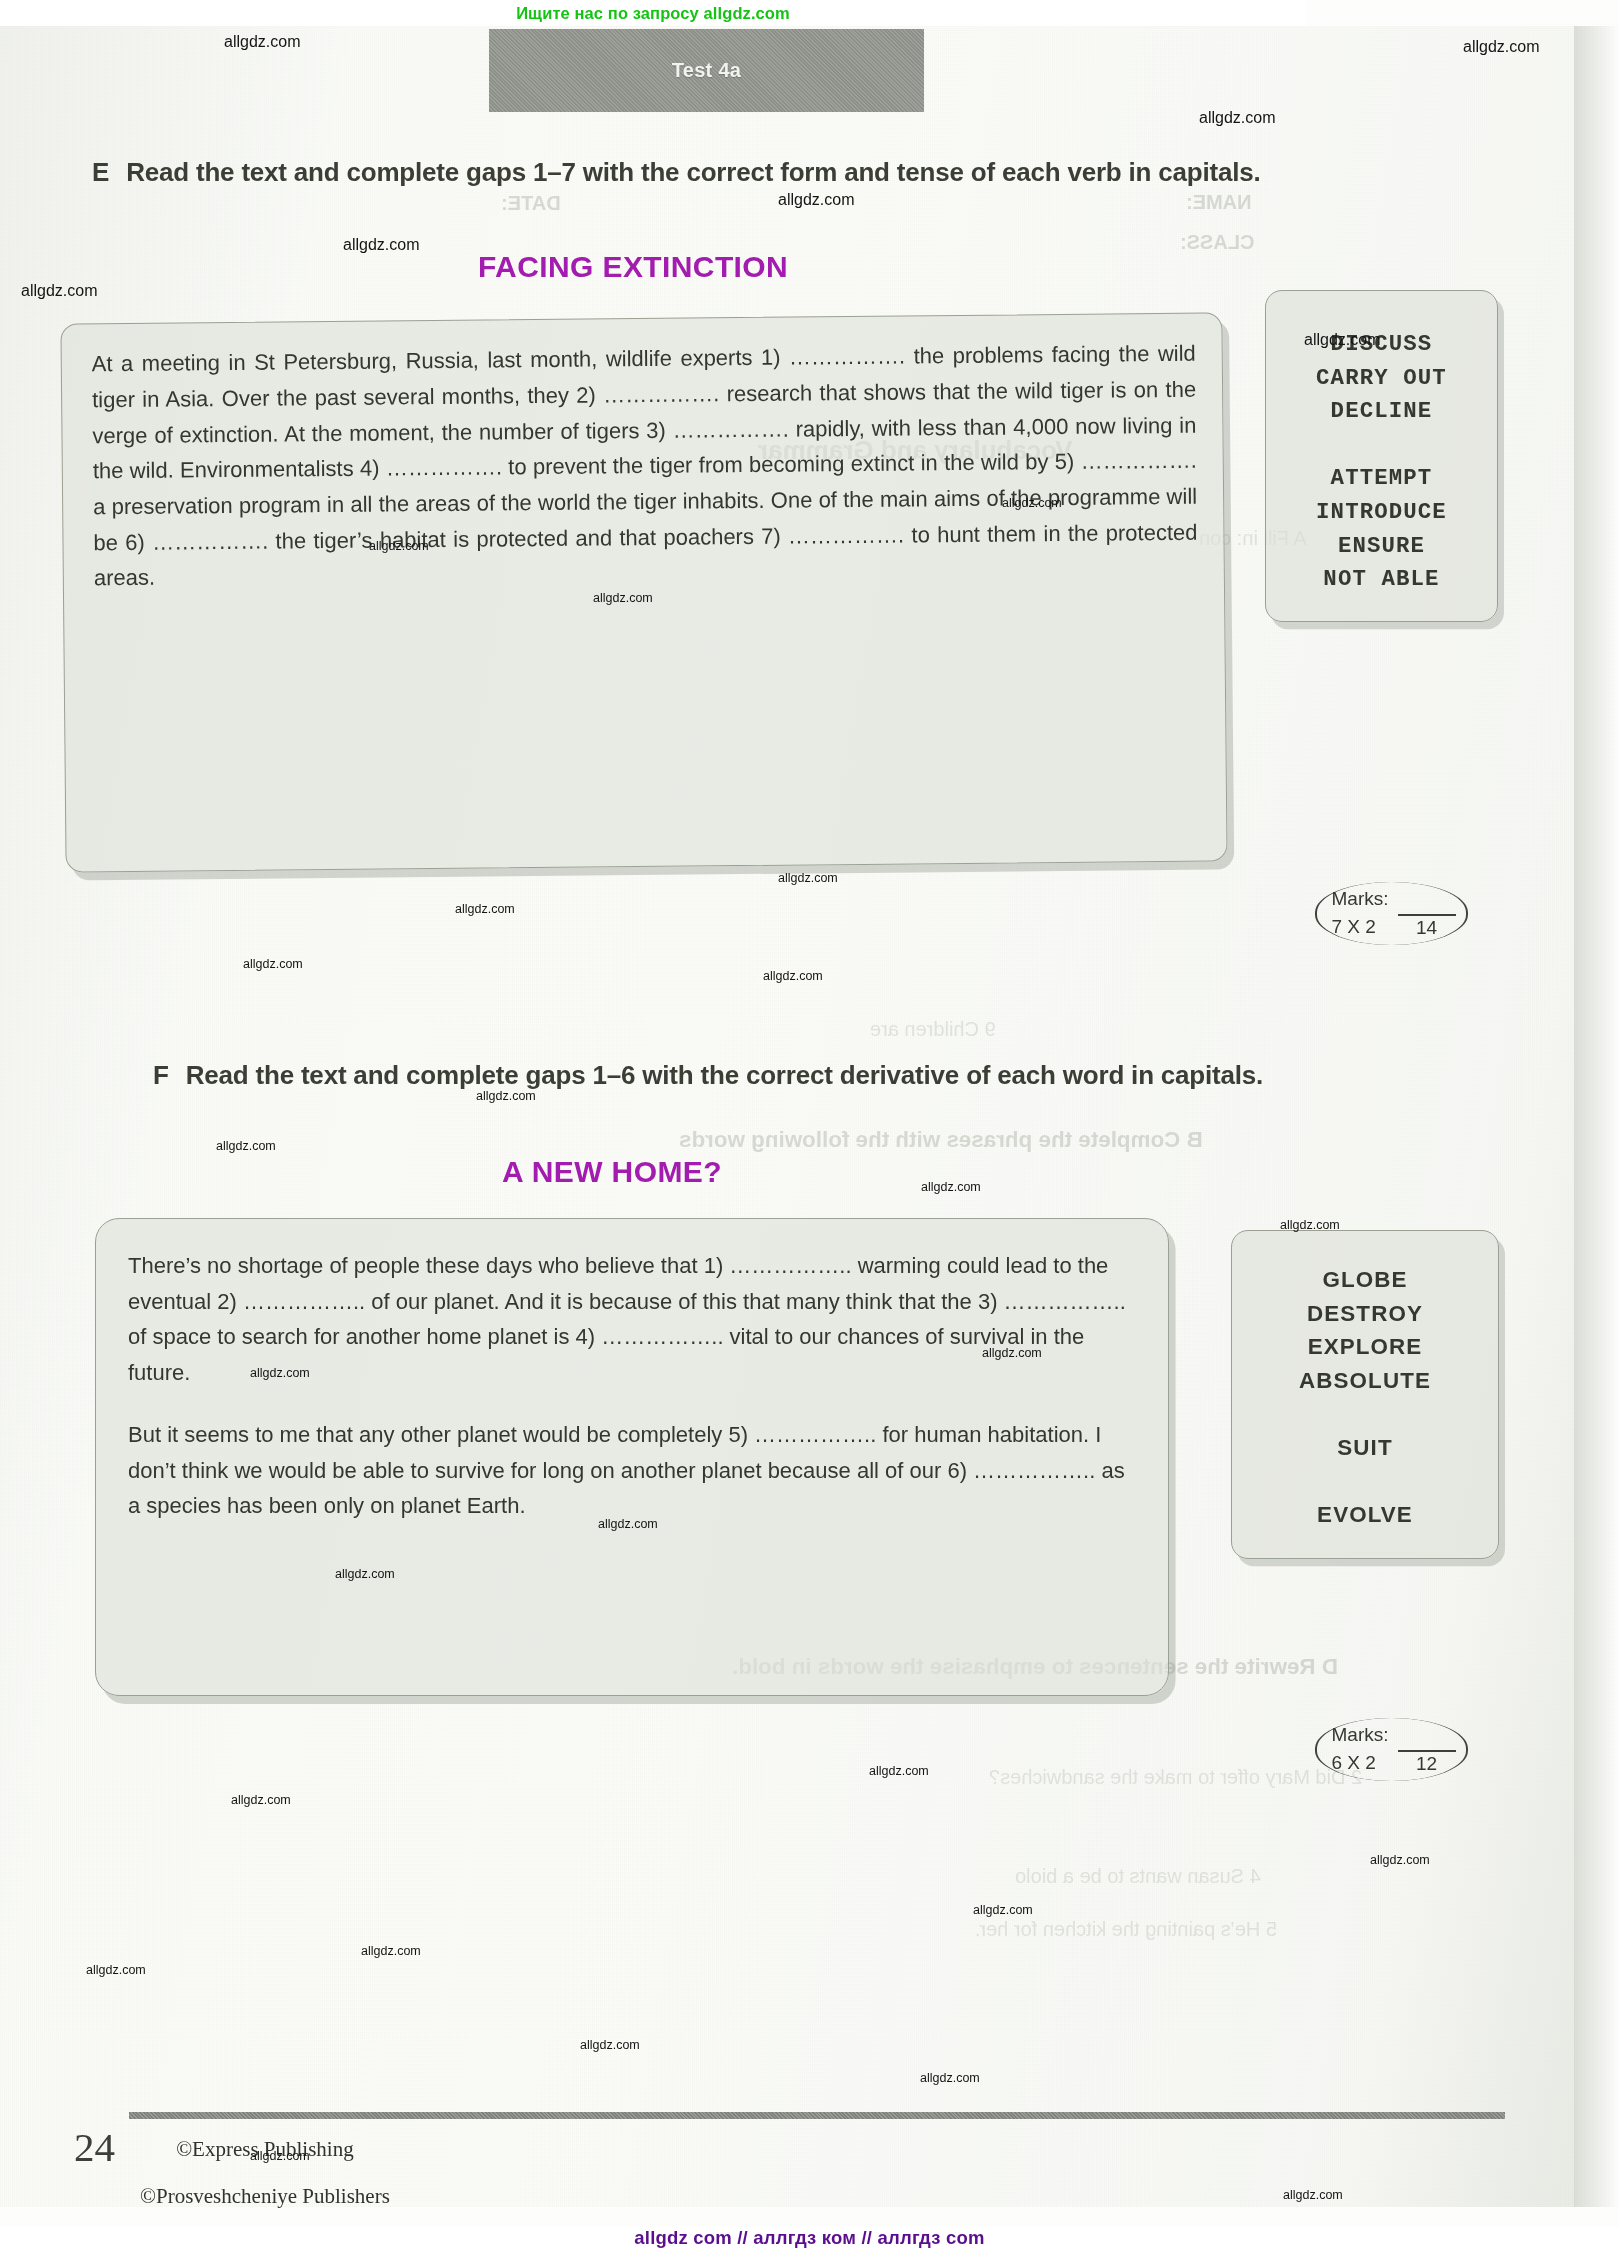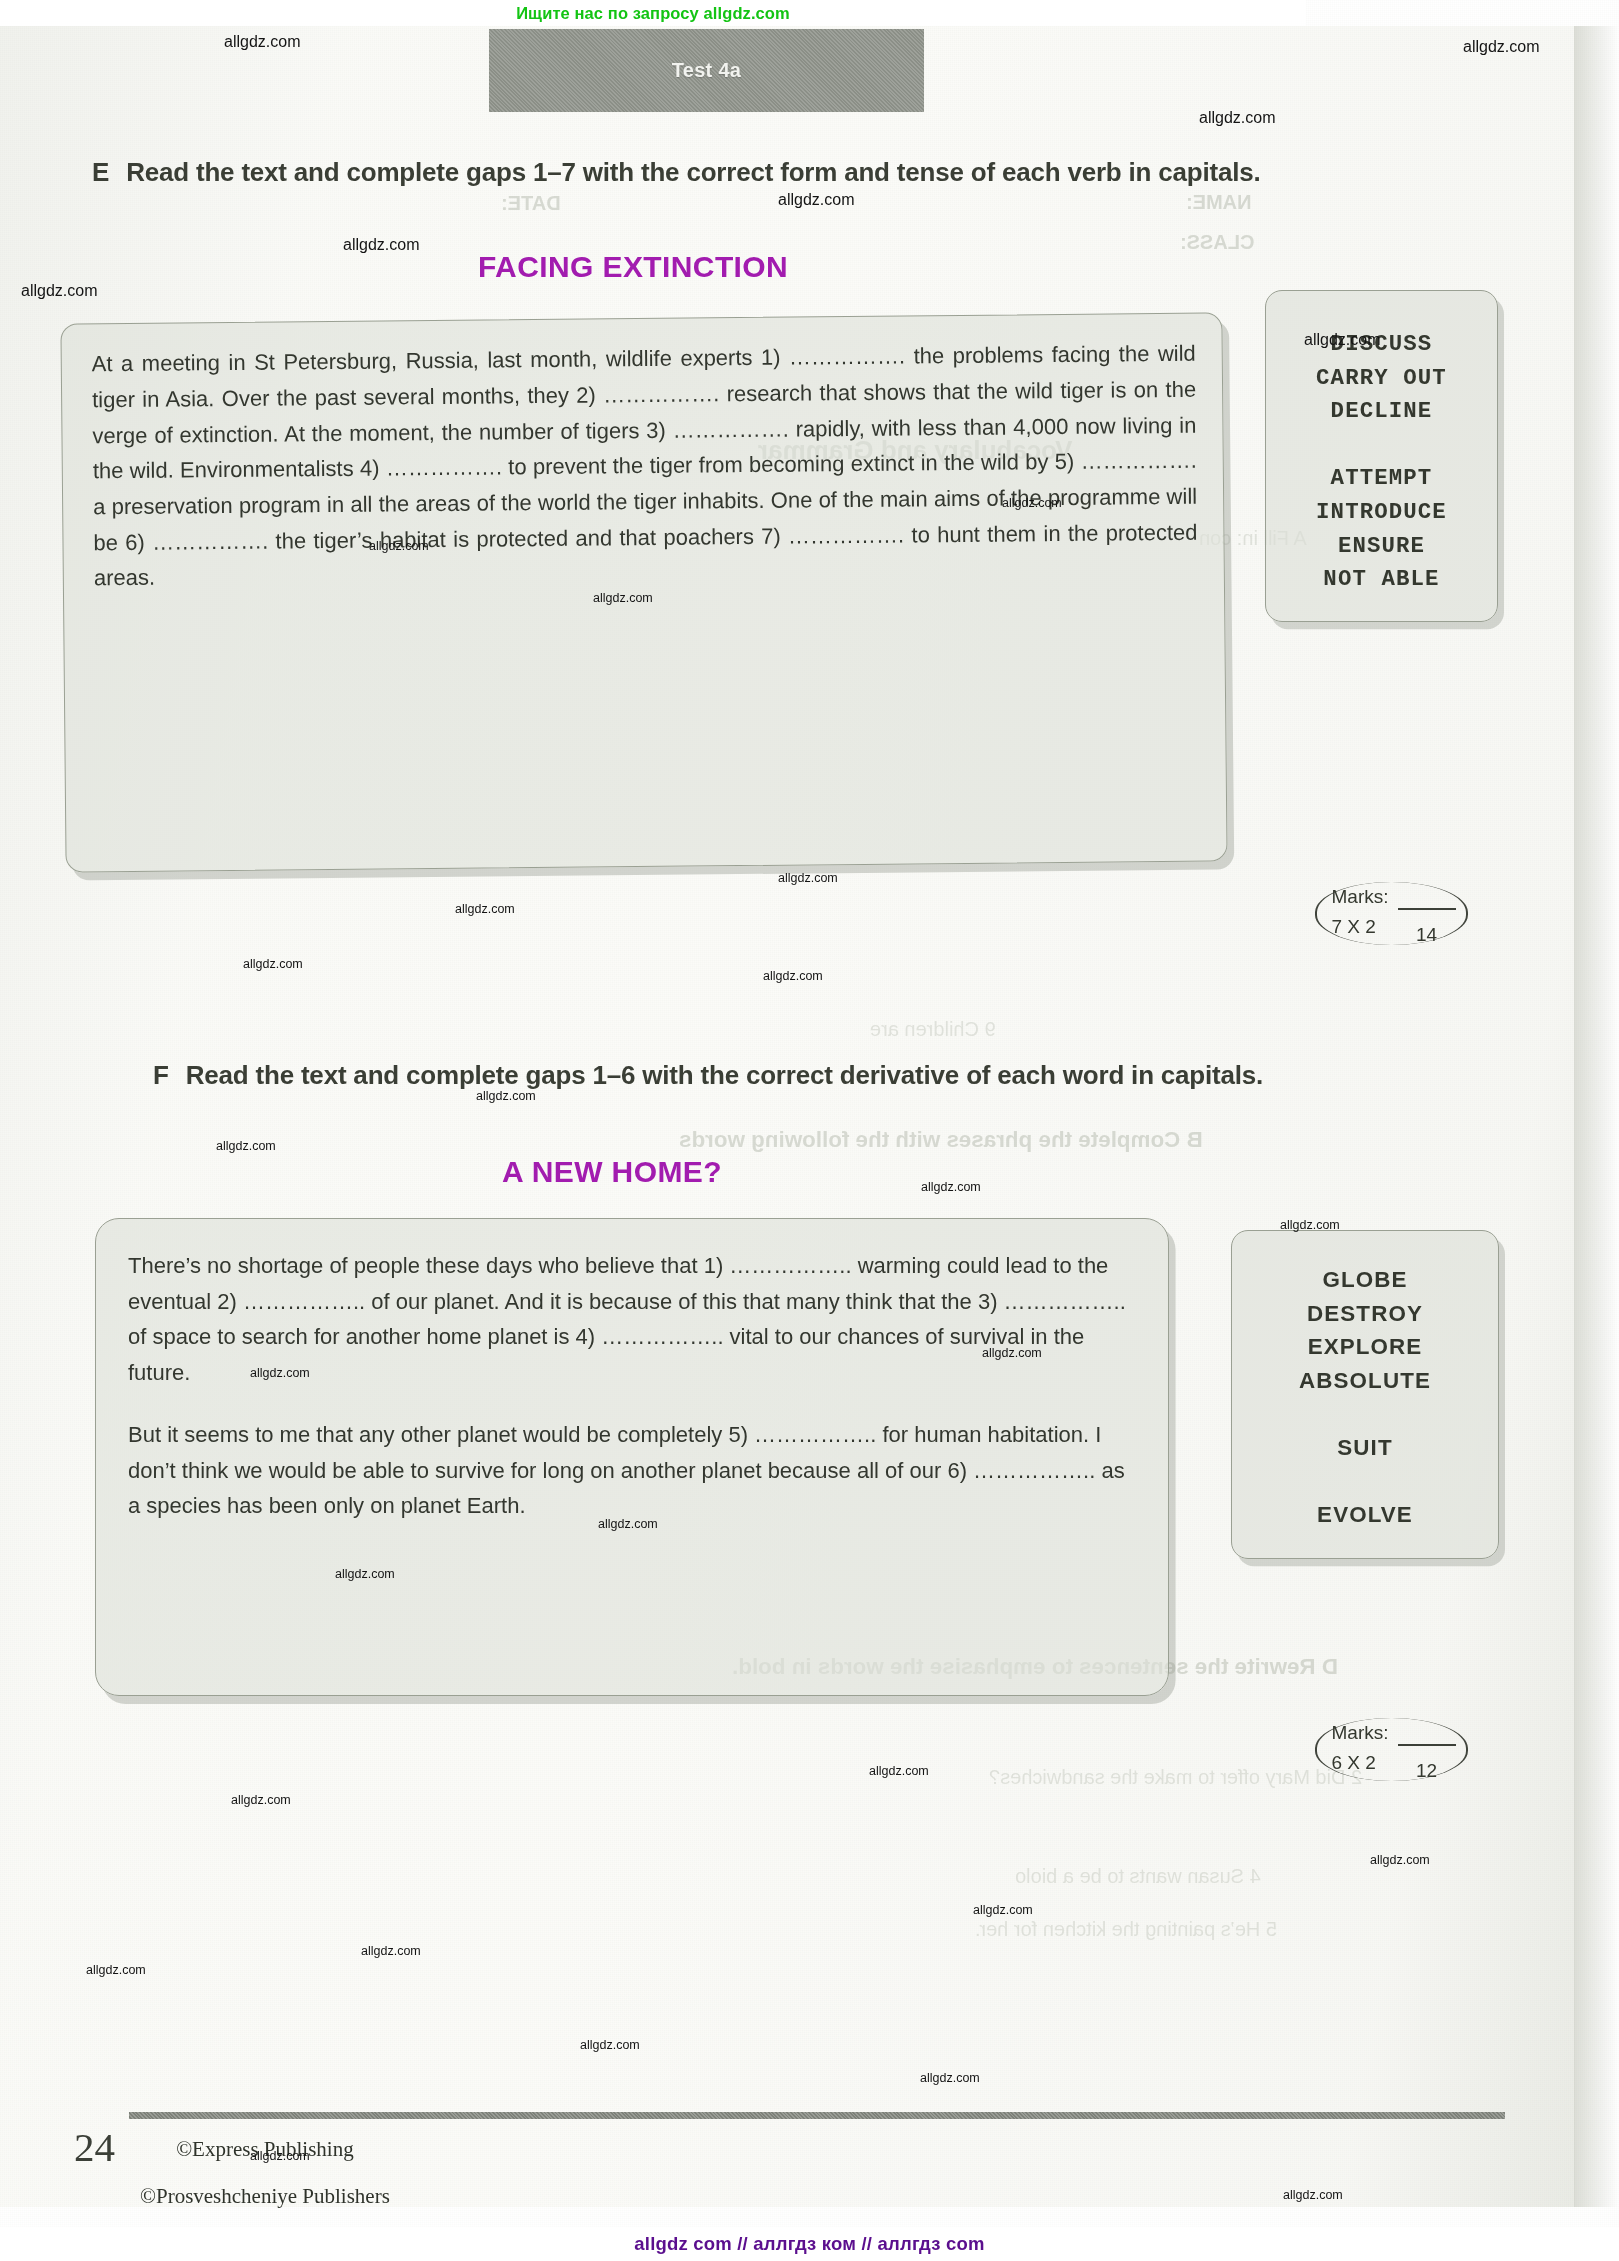--- a/index.html
+++ b/index.html
@@ -55,21 +55,21 @@
   .topbar span {
     color: #13c413;
     font-size: 16.5px;
     font-weight: 700;
     letter-spacing: 0.1px;
   }
   .botbar {
     position: absolute; left: 0; bottom: 0;
     width: 1619px; height: 34px;
     background: #ffffff;
-    display: flex; align-items: center; justify-content: center;
+    display: flex; justify-content: center;
   }
   .botbar span {
     color: #5b0f8e;
     font-size: 18.5px;
     font-weight: 700;
     letter-spacing: 0.2px;
   }
 
   
   .ghost {
@@ -189,21 +189,21 @@
     box-sizing: border-box;
     font-size: 19px;
     color: #34382f;
   }
   .marks .lbl { grid-column: 1; grid-row: 1; }
   .marks .mult { grid-column: 1; grid-row: 2; }
   .marks .tot {
     grid-column: 2; grid-row: 2;
     text-align: center;
     border-top: 2px solid #3c4038;
-    padding-top: 14px;
+    padding-top: 1px;
     margin-left: 4px;
   }
 
   
   .foot-rule {
     position: absolute;
     left: 129px; top: 2112px;
     width: 1376px; height: 6.6px;
     background:
       repeating-linear-gradient(45deg, rgba(255,255,255,.22) 0 1.3px, transparent 1.3px 2.6px),

